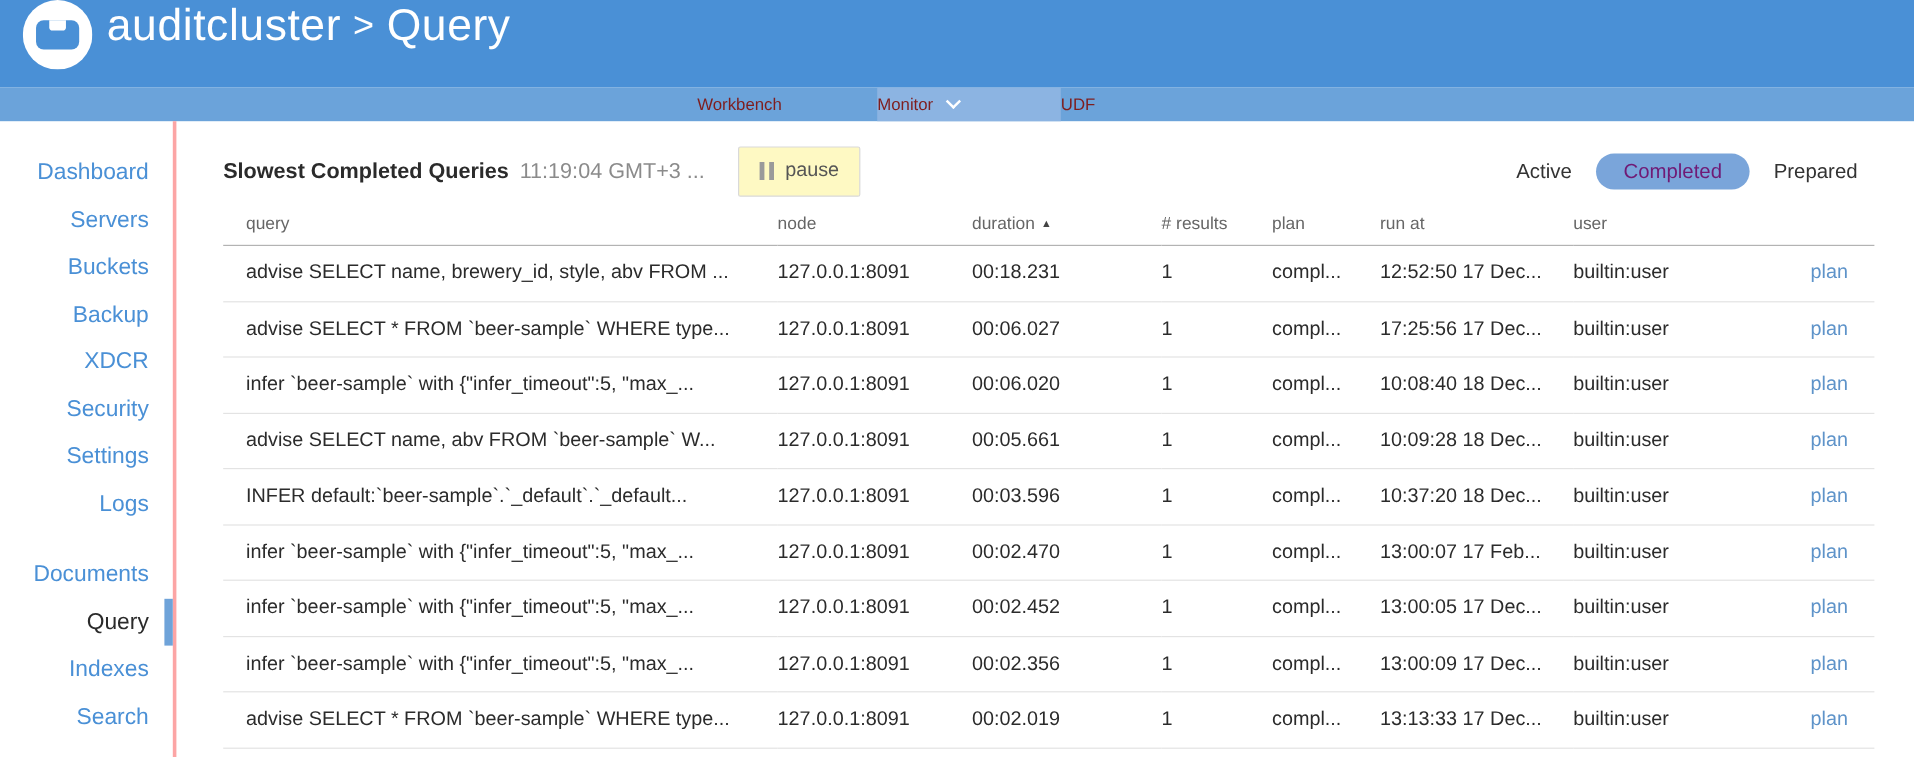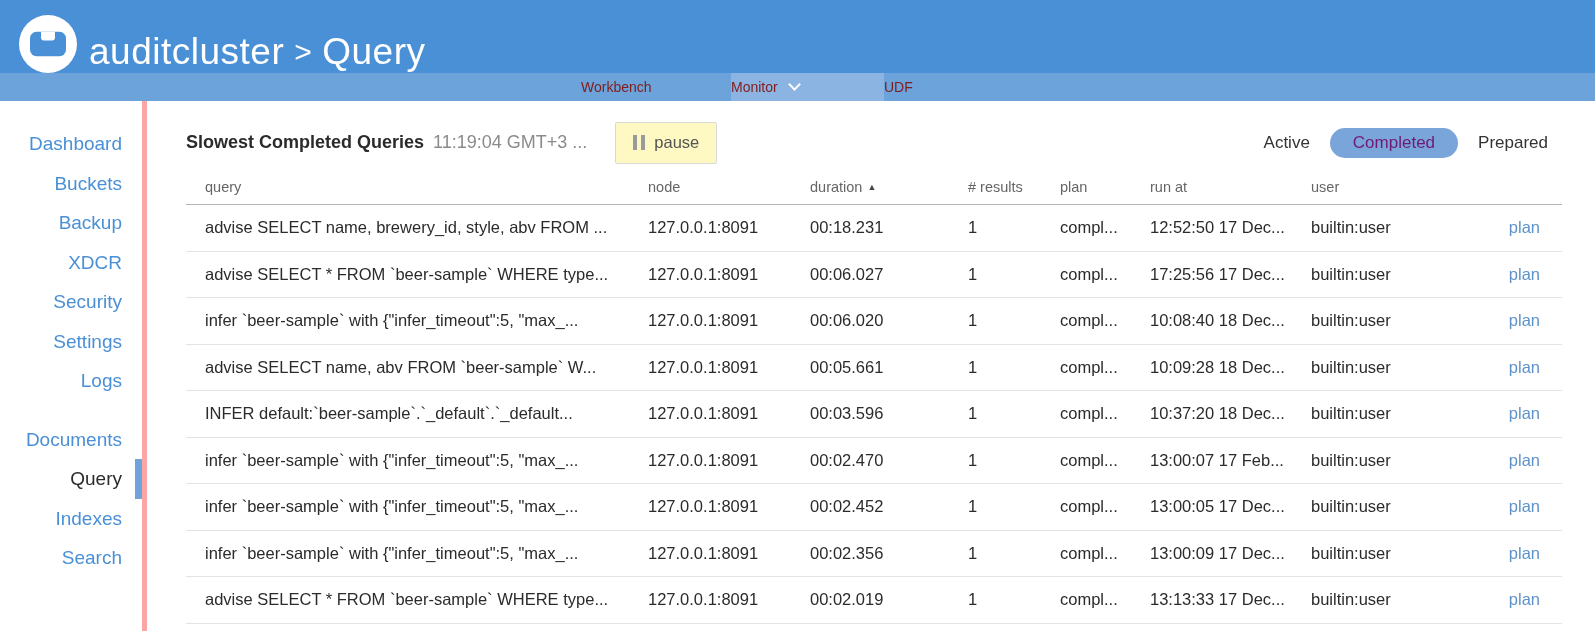--- a/index.html
+++ b/index.html
@@ -1,37 +1,37 @@
 <!DOCTYPE html>
 <html><head>
 <meta charset="utf-8">
 <style>
   * { margin:0; padding:0; box-sizing:border-box; }
   html,body { width:1595px; height:631px; overflow:hidden; background:#fff;
               font-family:"Liberation Sans","DejaVu Sans",sans-serif; }
 
   
-  .topbar { height:73px; background:#4a90d6; display:flex; align-items:flex-end; padding-left:19px; }
+  .topbar { height:73px; background:#4a90d6; display:flex; align-items:flex-start; padding-left:19px; }
   .logo { width:58px; height:58px; flex:0 0 auto; cursor:pointer; }
   .app-title { color:#fff; font-size:37px; font-weight:400; margin-left:12px; letter-spacing:.5px; white-space:nowrap; }
   .app-title .sep { font-size:30px; margin:0 10px; position:relative; top:-2px; }
 
   
   .tabstrip { height:28px; background:#6ba3da; display:flex; justify-content:center; }
   .tab { height:28px; display:flex; align-items:center; 
          color:#7f1d1d; font-size:14px; cursor:pointer; }
   .tab-workbench { width:150px; }
   .tab-monitor  { width:153px; background:#8cb4e2; }
   .tab-udf      { width:130px; }
   .chev { width:9px; height:9px; border-right:2px solid #fff; border-bottom:2px solid #fff;
           transform:rotate(45deg); margin-left:12px; margin-top:-5px; }
 
   
   .sidebar { position:absolute; left:0; top:101px; bottom:0; width:147px;
-             border-right:5px solid #fca5a5; padding-top:23px; }
+             border-right:3px solid #fca5a5; padding-top:23px; }
   .nav-item { position:relative; display:block; height:39.5px; line-height:39.5px;
               text-align:right; padding-right:20px; font-size:19px; color:#4a90d6;
               cursor:pointer; white-space:nowrap; }
   .nav-item.gap-above { margin-top:19px; }
   .nav-item.selected { color:#2b2b2b; }
   .nav-item.selected::after { content:""; position:absolute; right:0; top:0;
               width:7px; height:39.5px; background:#6fa3d9; }
 
   
   .main { position:absolute; left:148px; top:101px; right:0; bottom:0; }
@@ -81,20 +81,21 @@
     <span>Monitor</span>
     <span class="chev"></span>
   </div>
   <div class="tab tab-udf">
     <span>UDF</span>
   </div>
 </div>
 
 <div class="sidebar">
   <span class="nav-item">Dashboard</span>
+  <span class="nav-item">Servers</span>
   <span class="nav-item">Buckets</span>
   <span class="nav-item">Backup</span>
   <span class="nav-item">XDCR</span>
   <span class="nav-item">Security</span>
   <span class="nav-item">Settings</span>
   <span class="nav-item">Logs</span>
   <span class="nav-item gap-above">Documents</span>
   <span class="nav-item selected">Query</span>
   <span class="nav-item">Indexes</span>
   <span class="nav-item">Search</span>

